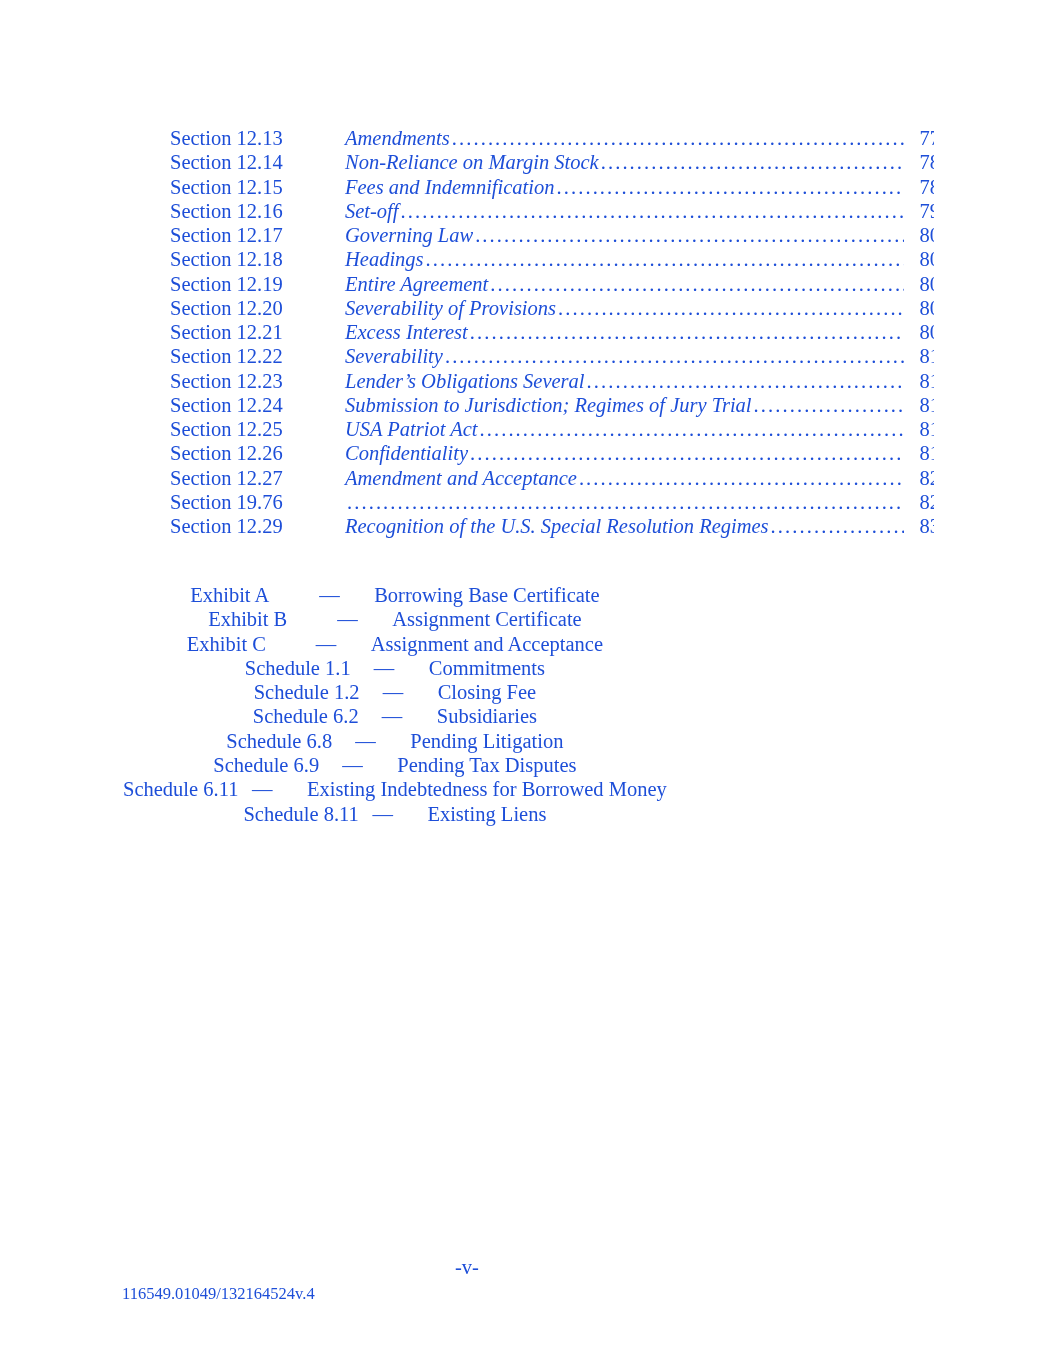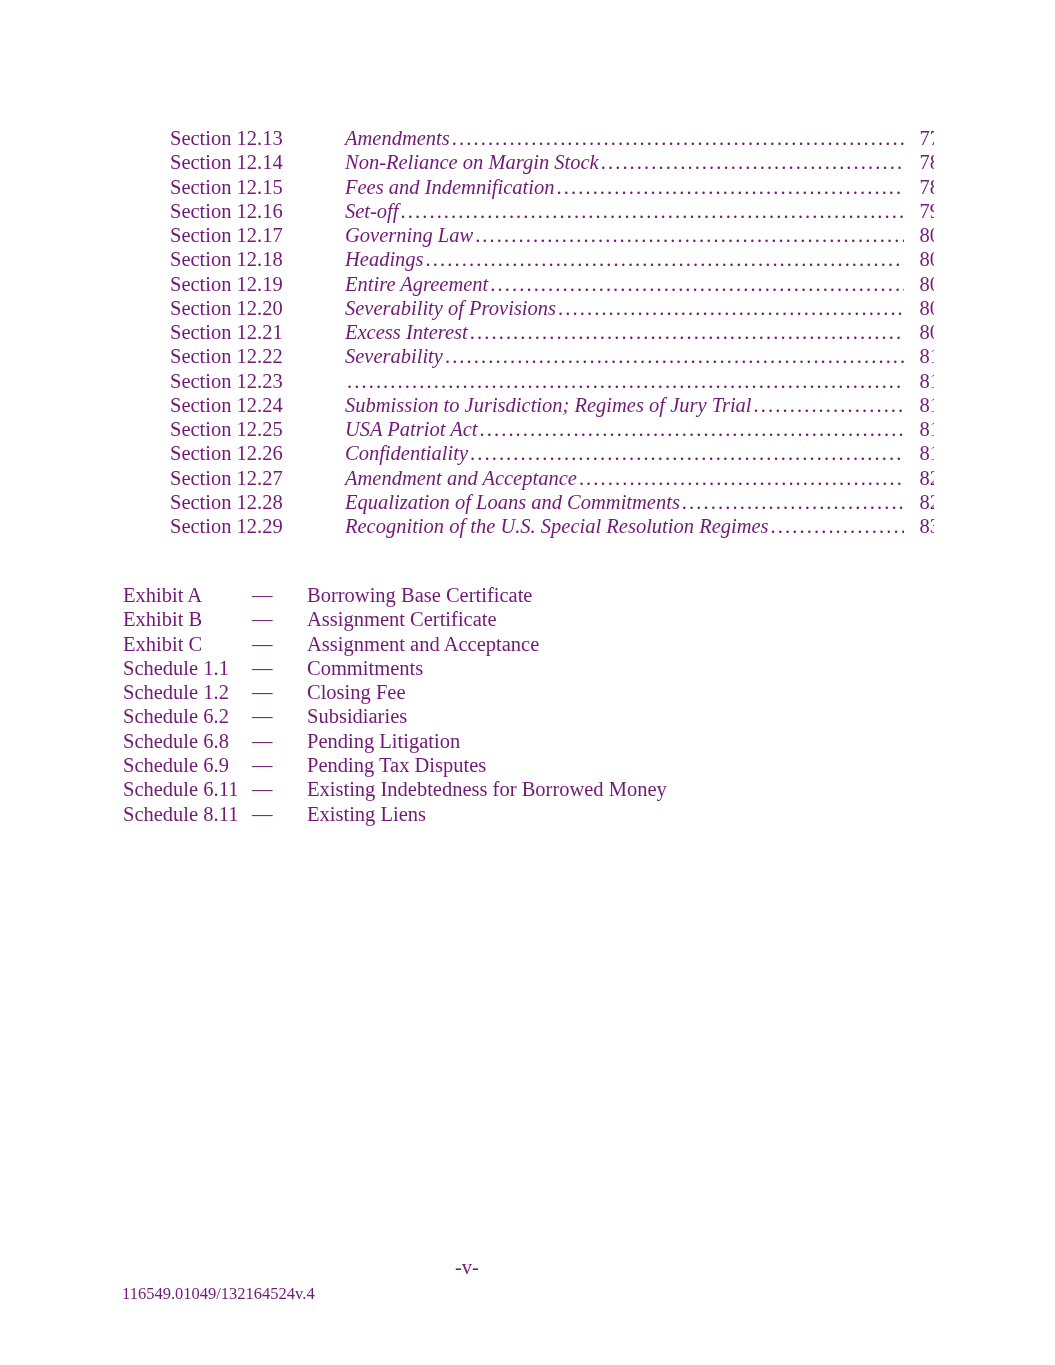--- a/index.html
+++ b/index.html
@@ -5,21 +5,21 @@
   html, body {
     margin: 0;
     padding: 0;
     background: #ffffff;
   }
   .page {
     position: relative;
     width: 934px;
     height: 1365px;
     background: #ffffff;
-    color: #701a75;
+    color: #1d4ed8;
     font-family: "Liberation Serif", "DejaVu Serif", serif;
     overflow: hidden;
   }
 
   
   .toc {
     position: absolute;
     top: 126px;
     left: 170px;
     width: 770px;
@@ -61,20 +61,21 @@
     position: absolute;
     top: 583px;
     left: 123px;
   }
   .ex-row {
     display: flex;
     align-items: baseline;
     line-height: 24.3px;
     font-size: 20.5px;
     white-space: nowrap;
+    justify-content: center;
   }
   .ex-label {
     min-width: 129px;
   }
   .ex-dash {
     min-width: 55px;
   }
 
   
   .footer-page-num {
@@ -166,20 +167,21 @@
 
       <div class="toc-row">
         <span class="toc-label">Section 12.22</span>
         <span class="toc-title">Severability</span>
         <span class="toc-leader"></span>
         <span class="toc-page">81</span>
       </div>
 
       <div class="toc-row">
         <span class="toc-label">Section 12.23</span>
+        <span class="toc-title">Lender’s Obligations Several</span>
         <span class="toc-leader"></span>
         <span class="toc-page">81</span>
       </div>
 
       <div class="toc-row">
         <span class="toc-label">Section 12.24</span>
         <span class="toc-title">Submission to Jurisdiction; Regimes of Jury Trial</span>
         <span class="toc-leader"></span>
         <span class="toc-page">81</span>
       </div>
@@ -199,22 +201,21 @@
       </div>
 
       <div class="toc-row">
         <span class="toc-label">Section 12.27</span>
         <span class="toc-title">Amendment and Acceptance</span>
         <span class="toc-leader"></span>
         <span class="toc-page">82</span>
       </div>
 
       <div class="toc-row">
-        <span class="toc-label">Section 12.28</span>
-        <span class="toc-title">Equalization of Loans and Commitments</span>
+        <span class="toc-label">Section 19.76</span>
         <span class="toc-leader"></span>
         <span class="toc-page">82</span>
       </div>
 
       <div class="toc-row">
         <span class="toc-label">Section 12.29</span>
         <span class="toc-title">Recognition of the U.S. Special Resolution Regimes</span>
         <span class="toc-leader"></span>
         <span class="toc-page">83</span>
       </div>

